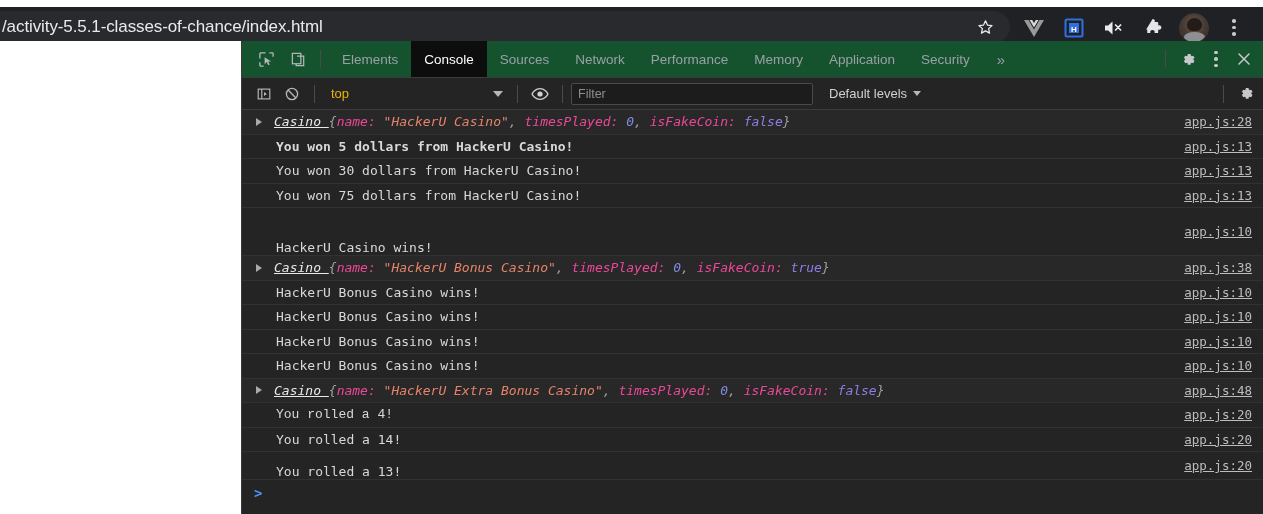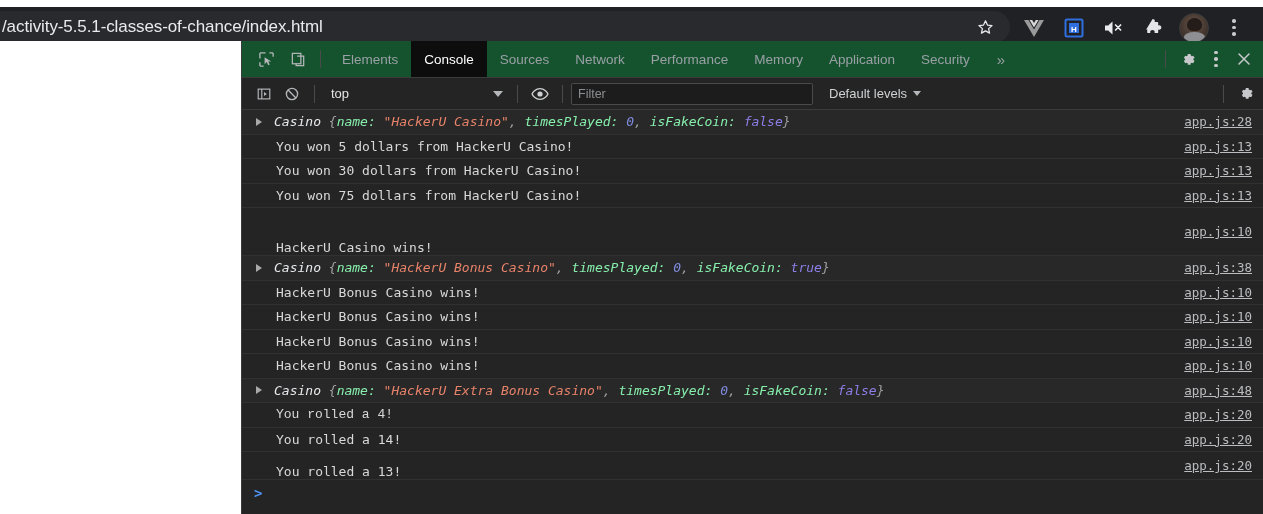--- a/index.html
+++ b/index.html
@@ -165,21 +165,21 @@
     border-bottom: 1px solid #3b3b3b;
     display: flex; align-items: center;
     flex: 0 0 auto;
     position: relative;
   }
   .ctx-select {
     display: flex; align-items: center;
     min-width: 172px;
     height: 22px;
     padding: 0 6px 0 8px;
-    color: #e5e5e5;
+    color: #eab308;
     font-size: 13px;
     cursor: pointer;
     justify-content: space-between;
     gap: 43px;
   }
   .caret {
     width: 0; height: 0;
     border-left: 5px solid transparent;
     border-right: 5px solid transparent;
     border-top: 6px solid #b5b7ba;
@@ -254,23 +254,23 @@
   }
   .msg-text {
     padding-left: 10px;
     white-space: pre;
   }
   .obj-text {
     padding-left: 8px;
     font-style: italic;
     white-space: pre;
   }
-  .tok-cls   { color: #e8eaed; }
+  .tok-cls   { color: #e8eaed; text-decoration: underline; }
   .tok-punct { color: #a0a0a0; }
-  .tok-key   { color: #86efac; }
+  .tok-key   { color: #ec4899; }
   .tok-str   { color: #e8836a; }
   .tok-num   { color: #7f8ce0; }
   .tok-bool  { color: #8d7fe8; }
   .src-link {
     color: #bcbdc0;
     font-family: "DejaVu Sans Mono", monospace;
     font-size: 12.5px;
     text-decoration: underline;
     cursor: pointer;
     flex: 0 0 auto;
@@ -438,21 +438,21 @@
         </div>
       </div>
     </div>
 
     <div class="console-body" id="console-body">
         <div class="console-row obj">
           <div class="row-main"><span class="disclosure"></span><span class="obj-text"><span class="tok-cls">Casino </span><span class="tok-punct">{</span><span class="tok-key">name: </span><span class="tok-str">"HackerU Casino"</span><span class="tok-punct">, </span><span class="tok-key">timesPlayed: </span><span class="tok-num">0</span><span class="tok-punct">, </span><span class="tok-key">isFakeCoin: </span><span class="tok-bool">false</span><span class="tok-punct">}</span></span></div>
           <a class="src-link">app.js:28</a>
         </div>
         <div class="console-row">
-          <div class="row-main"><span class="msg-text" style="padding-left: 24px;">You won 5 dollars from HackerU Casino!</span></div>
+          <div class="row-main"><span class="msg-text" style="padding-left: 24px; font-weight: bold;">You won 5 dollars from HackerU Casino!</span></div>
           <a class="src-link">app.js:13</a>
         </div>
         <div class="console-row">
           <div class="row-main"><span class="msg-text" style="padding-left: 24px;">You won 30 dollars from HackerU Casino!</span></div>
           <a class="src-link">app.js:13</a>
         </div>
         <div class="console-row">
           <div class="row-main"><span class="msg-text" style="padding-left: 24px;">You won 75 dollars from HackerU Casino!</span></div>
           <a class="src-link">app.js:13</a>
         </div>

